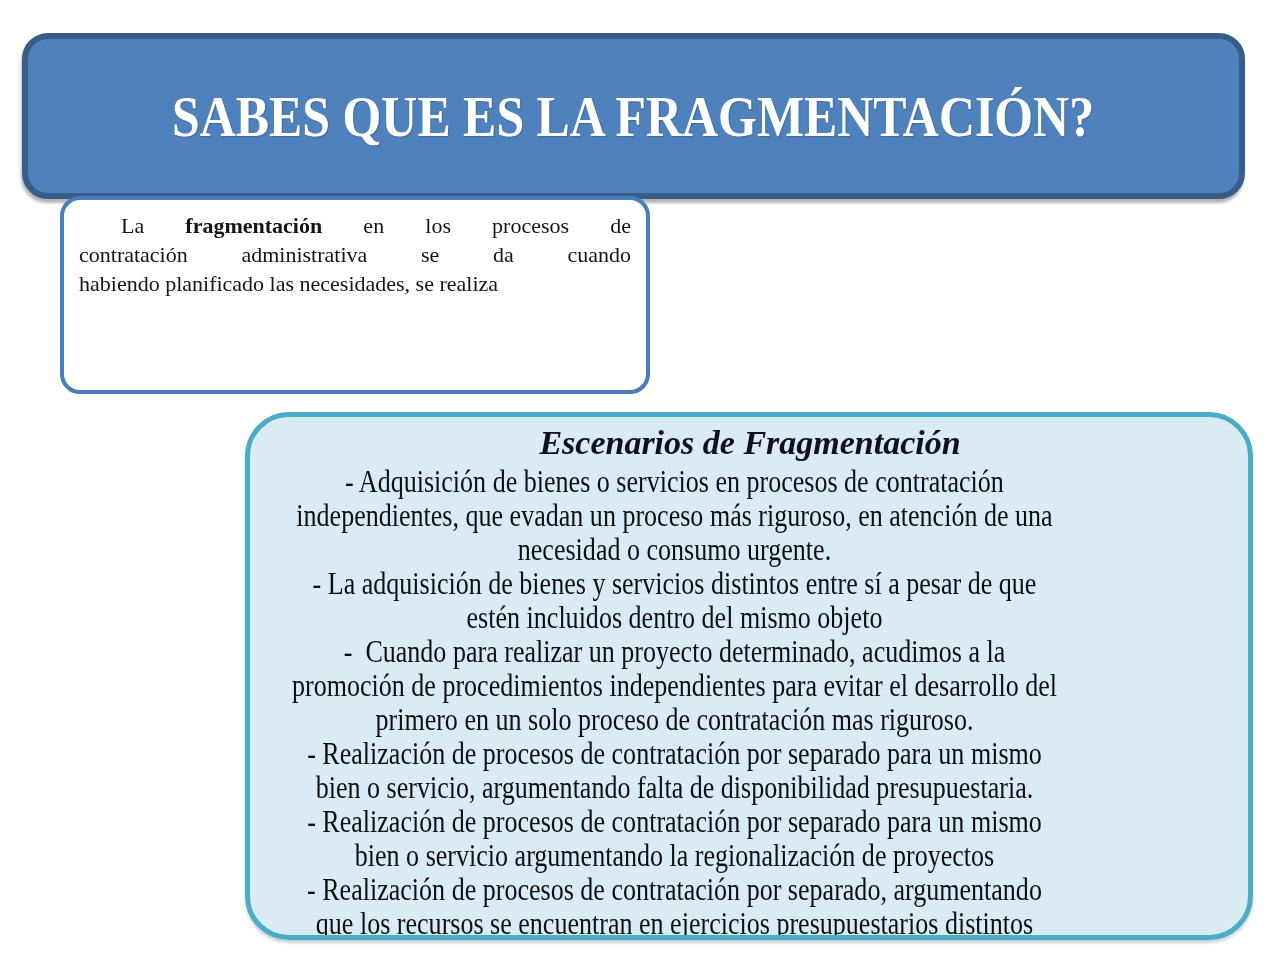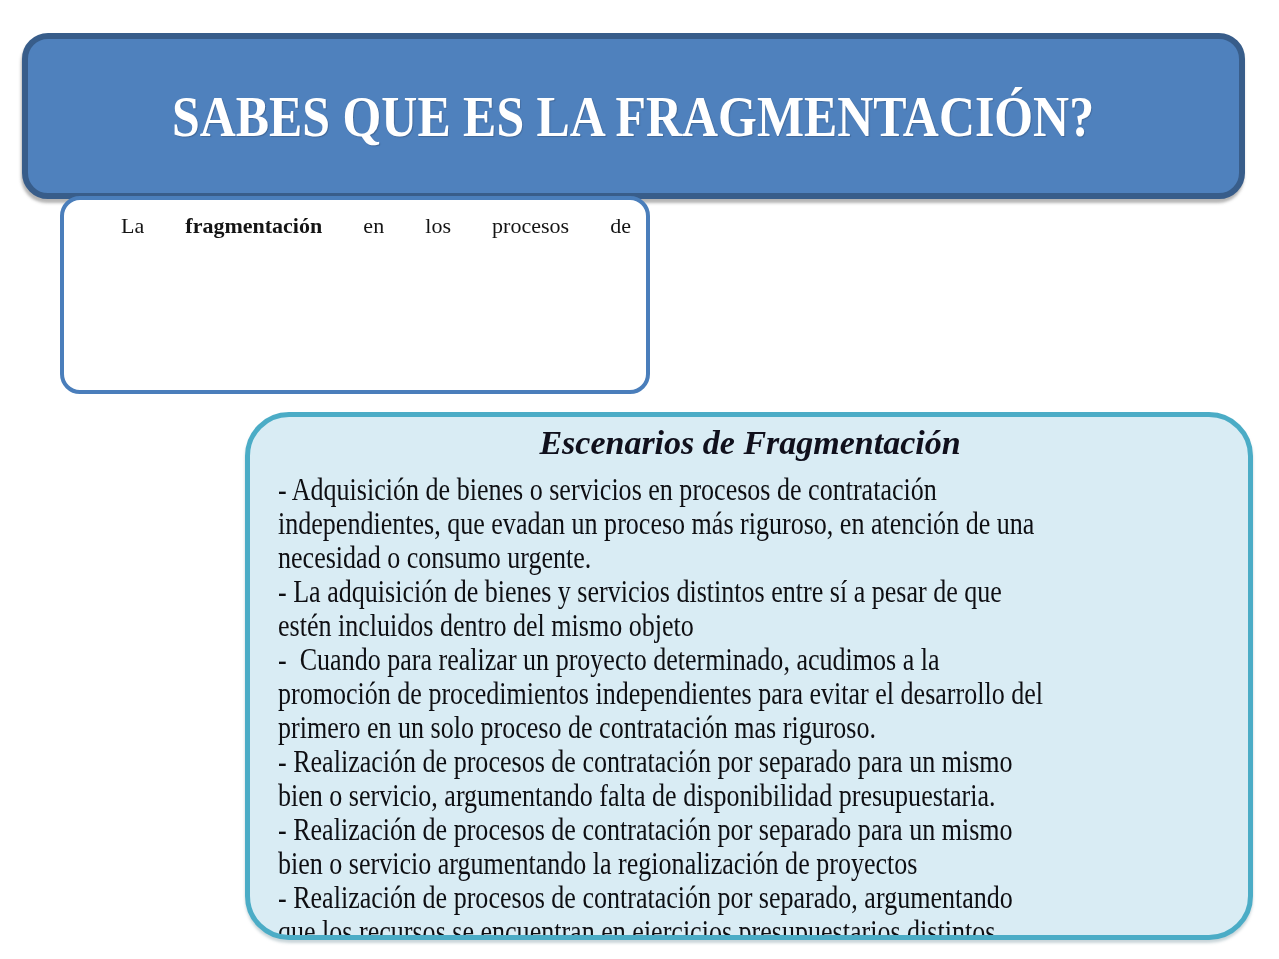--- a/index.html
+++ b/index.html
@@ -81,21 +81,21 @@
     overflow: hidden;
   }
   .scenarios-title {
     text-align: center;
     font-weight: bold;
     font-style: italic;
     font-size: 34px;
     line-height: 42px;
     color: #10101c;
   }
-  .scn-lines { margin-top: 9px; }
+  .scn-lines { margin-top: 1px; text-align: center; }
   .scn-lines div {
     font-size: 31px;
     line-height: 34px;
     white-space: pre;
     transform: scaleX(0.84);
     transform-origin: 0 50%;
   }
 </style>
 </head>
 <body>
@@ -104,20 +104,22 @@
 
   <div class="header-banner">
     <span class="slide-title">SABES QUE ES LA FRAGMENTACIÓN?</span>
   </div>
 
   <div class="definition-box">
     <div class="def-line-first">
       <span>La </span><span class="bold">fragmentación</span><span> en los procesos de</span>
     </div>
     <div class="def-lines">
+        <div>contratación administrativa se da cuando</div>
+        <div>habiendo planificado las necesidades, se realiza</div>
       </div>
   </div>
 
   <div class="scenarios-box">
     <div class="scenarios-title">Escenarios de Fragmentación</div>
     <div class="scn-lines">
         <div>- Adquisición de bienes o servicios en procesos de contratación</div>
         <div>independientes, que evadan un proceso más riguroso, en atención de una</div>
         <div>necesidad o consumo urgente.</div>
         <div>- La adquisición de bienes y servicios distintos entre sí a pesar de que</div>

